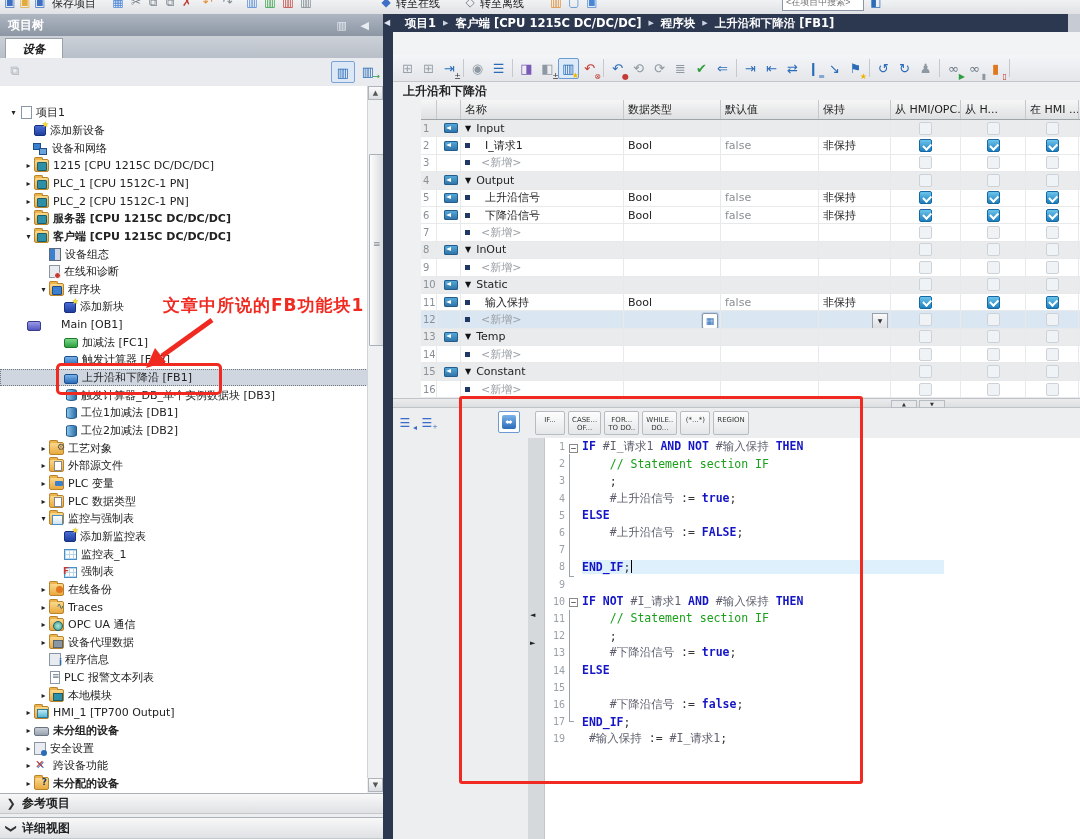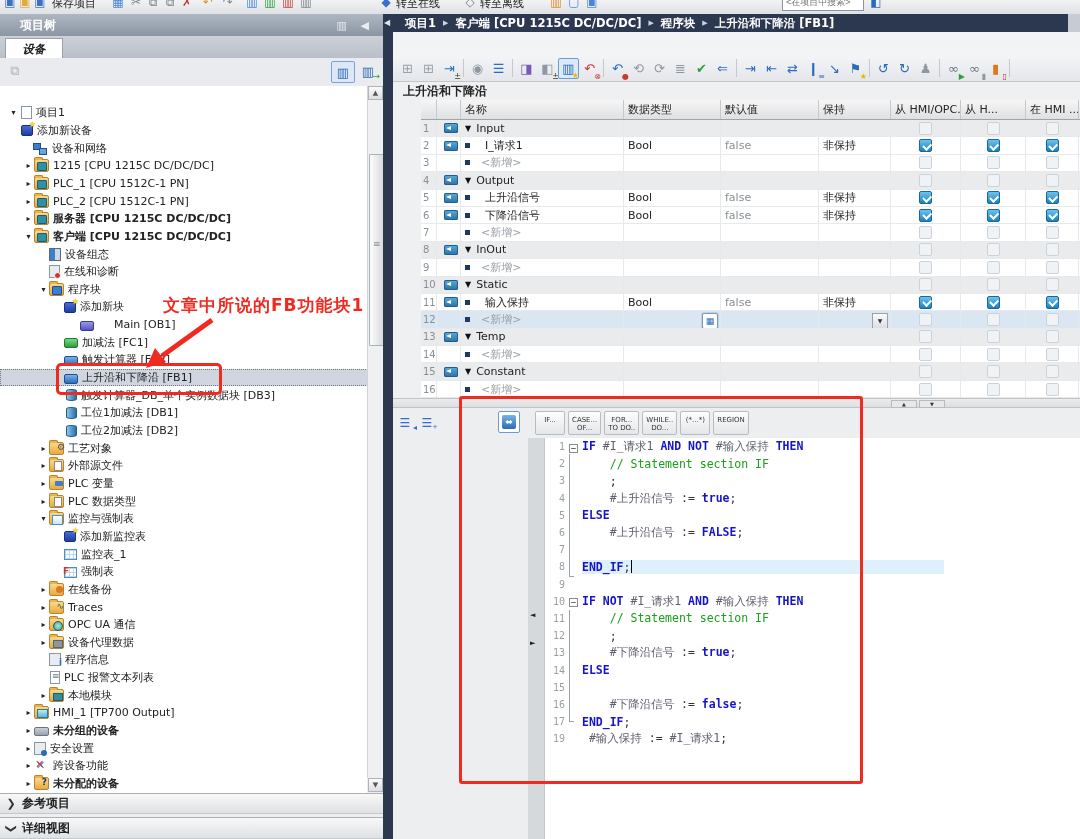--- a/index.html
+++ b/index.html
@@ -10,21 +10,21 @@
   
   #topbar{left:0;top:0;width:1080px;height:14px;background:linear-gradient(#f1f2f4,#dfe1e4);
           border-bottom:1px solid #b7bcc2;overflow:hidden;}
   #topbar .tbi{position:absolute;top:-10px;height:24px;display:flex;align-items:center;justify-content:center;
                font-size:12px;width:16px;}
   #topbar .tbl{position:absolute;top:-9px;height:24px;display:flex;align-items:center;font-size:11px;color:#222;white-space:nowrap;}
   #topbar input{position:absolute;top:-8px;height:17px;width:74px;border:1px solid #8a96a4;font-size:9px;color:#8a9097;padding:0 3px;background:#fff;}
   
   #left{left:0;top:14px;width:383px;height:825px;background:#eceef0;}
   #pt-titlebar{left:0;top:0;width:383px;height:22px;background:linear-gradient(#aeb6c2,#8c95a3);
-               color:#fff;font-weight:bold;font-size:12px;display:flex;align-items:center;padding-left:20px;box-sizing:border-box;}
+               color:#fff;font-weight:bold;font-size:12px;display:flex;align-items:center;padding-left:8px;box-sizing:border-box;}
   #pt-titlebar .ticn{position:absolute;color:#e9edf3;font-size:11px;}
   #pt-tabstrip{left:0;top:22px;width:383px;height:22px;background:linear-gradient(#ccd1d8,#b9bfc8);border-bottom:1px solid #9aa1ab;}
   #pt-tab{position:absolute;left:5px;top:2px;width:56px;height:20px;background:#fff;border:1px solid #9aa1ab;border-bottom:none;
           display:flex;align-items:center;justify-content:center;font-size:11.5px;font-weight:bold;font-style:italic;}
   #pt-toolbar{left:0;top:44px;width:383px;height:28px;background:#e9ebee;border-bottom:1px solid #c6c9cc;}
   .ptool{position:absolute;width:22px;height:20px;top:3px;display:flex;align-items:center;justify-content:center;font-size:13px;}
   #treeview{left:0;top:72px;width:367px;height:707px;background:#fff;overflow:hidden;}
   .trow{position:absolute;left:0;width:367px;height:17.65px;display:flex;align-items:center;font-size:11px;white-space:nowrap;}
   .trow.sel{background:#cfd6df;outline:1px dotted #70777f;outline-offset:-1px;}
   .trow.b{font-weight:bold;}
@@ -202,21 +202,21 @@
     <span class="ptool" style="left:4px;color:#b0b8c0">⧉</span>
     <span class="ptool" style="right:28px;border:1px solid #7aa4d8;background:#dce8f5;color:#2b6cb8;border-radius:2px">▥</span>
     <span class="ptool" style="right:4px;color:#2b6cb8">▥<span style="position:absolute;right:-1px;bottom:0;font-size:9px;color:#2f9e3f">→</span></span>
   </div>
   <div class="abs" id="treeview">
       <div class="trow" style="top: 18px; padding-left: 8px;">
         <span class="tarr">▾</span>
         <span class="tic t-page"></span>
         <span>项目1</span>
       </div>
-      <div class="trow" style="top: 35.65px; padding-left: 10px;">
+      <div class="trow" style="top: 35.65px; padding-left: 23px;">
         <span class="tarr"></span>
         <span class="tic t-adddev"></span>
         <span>添加新设备</span>
       </div>
       <div class="trow" style="top: 53.3px; padding-left: 22px;">
         <span class="tarr"></span>
         <span class="tic t-net"></span>
         <span>设备和网络</span>
       </div>
       <div class="trow" style="top: 70.95px; padding-left: 23px;">
@@ -257,21 +257,21 @@
       <div class="trow" style="top: 194.5px; padding-left: 38px;">
         <span class="tarr">▾</span>
         <span class="tic f t-fblocks"></span>
         <span>程序块</span>
       </div>
       <div class="trow" style="top: 212.15px; padding-left: 53px;">
         <span class="tarr"></span>
         <span class="tic t-addblk"></span>
         <span>添加新块</span>
       </div>
-      <div class="trow" style="top: 229.8px; padding-left: 53px; gap: 16px;">
+      <div class="trow" style="top: 229.8px;  gap: 16px;">
         <span class="tarr"></span>
         <span class="tic t-ob"></span>
         <span>Main [OB1]</span>
       </div>
       <div class="trow" style="top: 247.45px; padding-left: 53px;">
         <span class="tarr"></span>
         <span class="tic t-fc"></span>
         <span>加减法 [FC1]</span>
       </div>
       <div class="trow" style="top: 265.1px; padding-left: 53px;">

